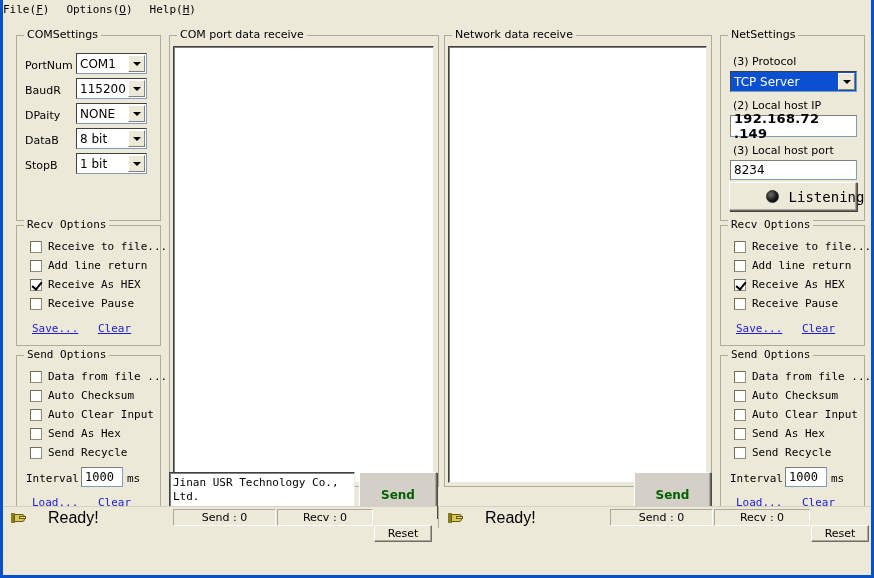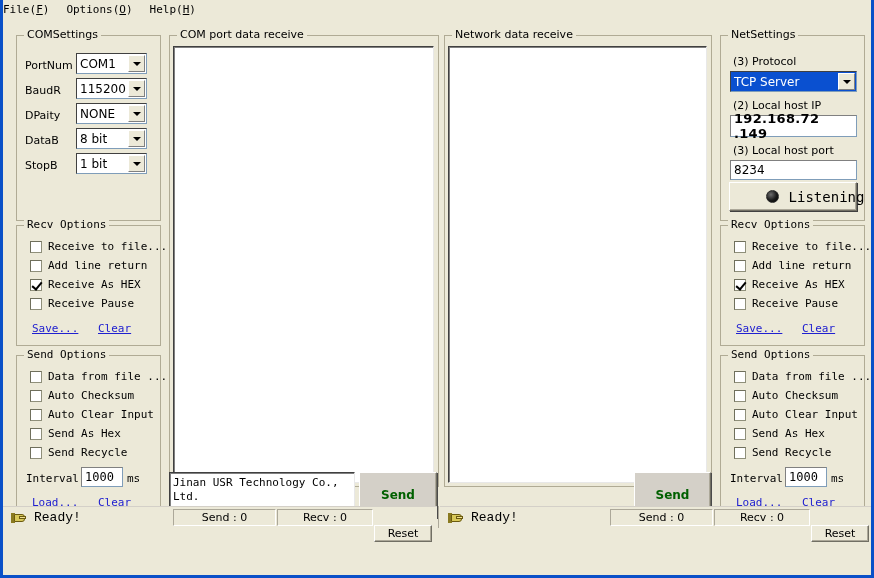--- a/index.html
+++ b/index.html
@@ -310,24 +310,24 @@
   .statusbar {
     position: absolute;
     bottom: 0;
     height: 22px;
     background: #ece9d8;
     display: flex; align-items: center;
     border-top: 1px solid #d4d0c8;
   }
   .sb-ready {
     display: flex; align-items: center;
-    gap: 8px;
+    gap: 22px;
     padding-left: 8px;
-    font-family: Liberation Mono, monospace;
-    font-size: 13px;
+    font-family: Liberation Sans, sans-serif;
+    font-size: 16px;
     color: #000;
     flex: 0 0 auto;
     width: 170px;
   }
   .hand-icon {
     width: 15px; height: 13px;
     position: relative; flex: 0 0 auto;
   }
   .hand-icon .palm {
     position: absolute; left: 3px; top: 3px;

